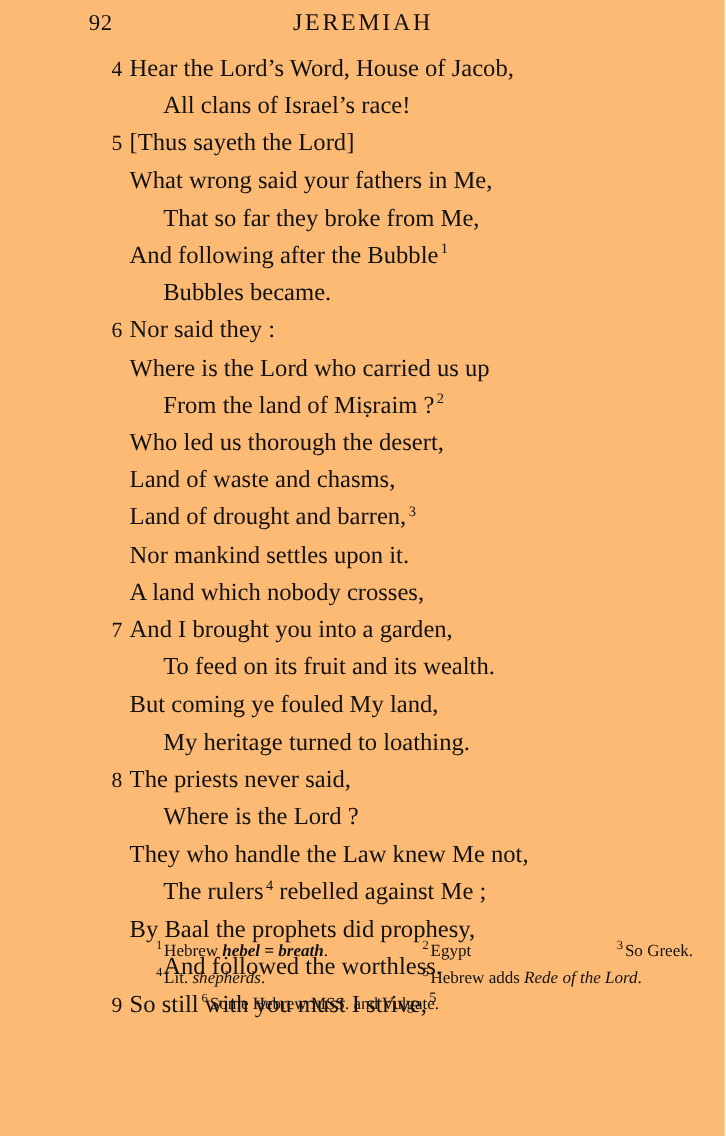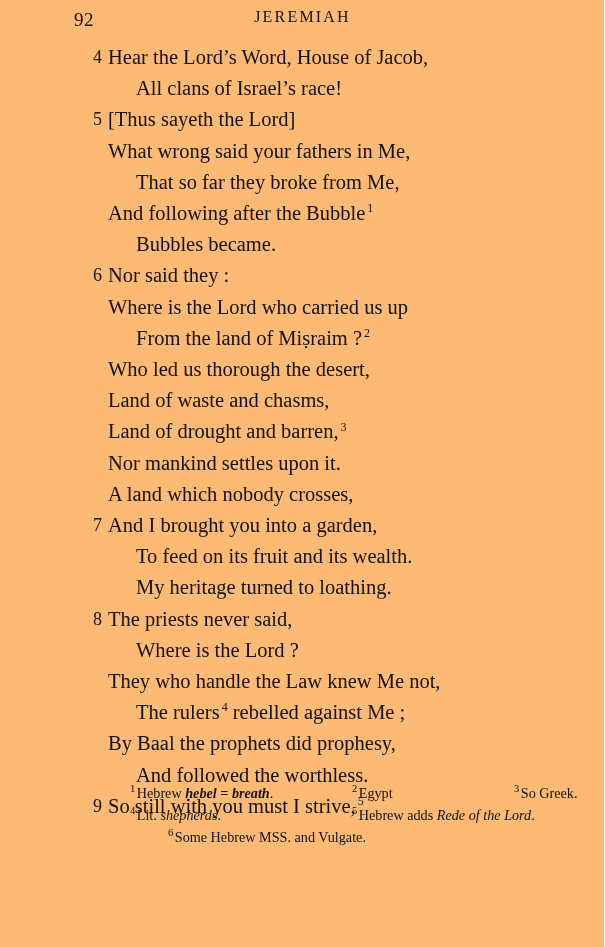--- a/index.html
+++ b/index.html
@@ -36,21 +36,21 @@
     top: 3px;
     font-size: 19px;
     letter-spacing: 0.5px;
   }
   .book-title {
     position: absolute;
     left: 0;
     top: 2px;
     width: 605px;
     text-align: center;
-    font-size: 16px;
+    font-size: 20px;
     letter-spacing: 2.2px;
   }
   
   .body-text {
     position: absolute;
     top: 42px;
     left: 80px;
     width: 470px;
   }
   .verse {
@@ -140,20 +140,21 @@
         <div class="line indent1"><span>From the land of Miṣraim ?</span><sup class="fn">2</sup></div>
         <div class="line indent0"><span>Who led us thorough the desert,</span></div>
         <div class="line indent0"><span>Land of waste and chasms,</span></div>
         <div class="line indent0"><span>Land of drought and barren,</span><sup class="fn">3</sup></div>
         <div class="line indent0"><span>Nor mankind settles upon it.</span></div>
         <div class="line indent0"><span>A land which nobody crosses,</span></div>
       </div>
       <div class="verse">
         <div class="line indent0"><span class="vnum">7</span><span>And I brought you into a garden,</span></div>
         <div class="line indent1"><span>To feed on its fruit and its wealth.</span></div>
+        <div class="line indent0"><span>But coming ye fouled My land,</span></div>
         <div class="line indent1"><span>My heritage turned to loathing.</span></div>
       </div>
       <div class="verse">
         <div class="line indent0"><span class="vnum">8</span><span>The priests never said,</span></div>
         <div class="line indent1"><span>Where is the Lord ?</span></div>
         <div class="line indent0"><span>They who handle the Law knew Me not,</span></div>
         <div class="line indent1"><span>The rulers</span><sup class="fn">4</sup><span> rebelled against Me ;</span></div>
         <div class="line indent0"><span>By Baal the prophets did prophesy,</span></div>
         <div class="line indent1"><span>And followed the worthless.</span></div>
       </div>

